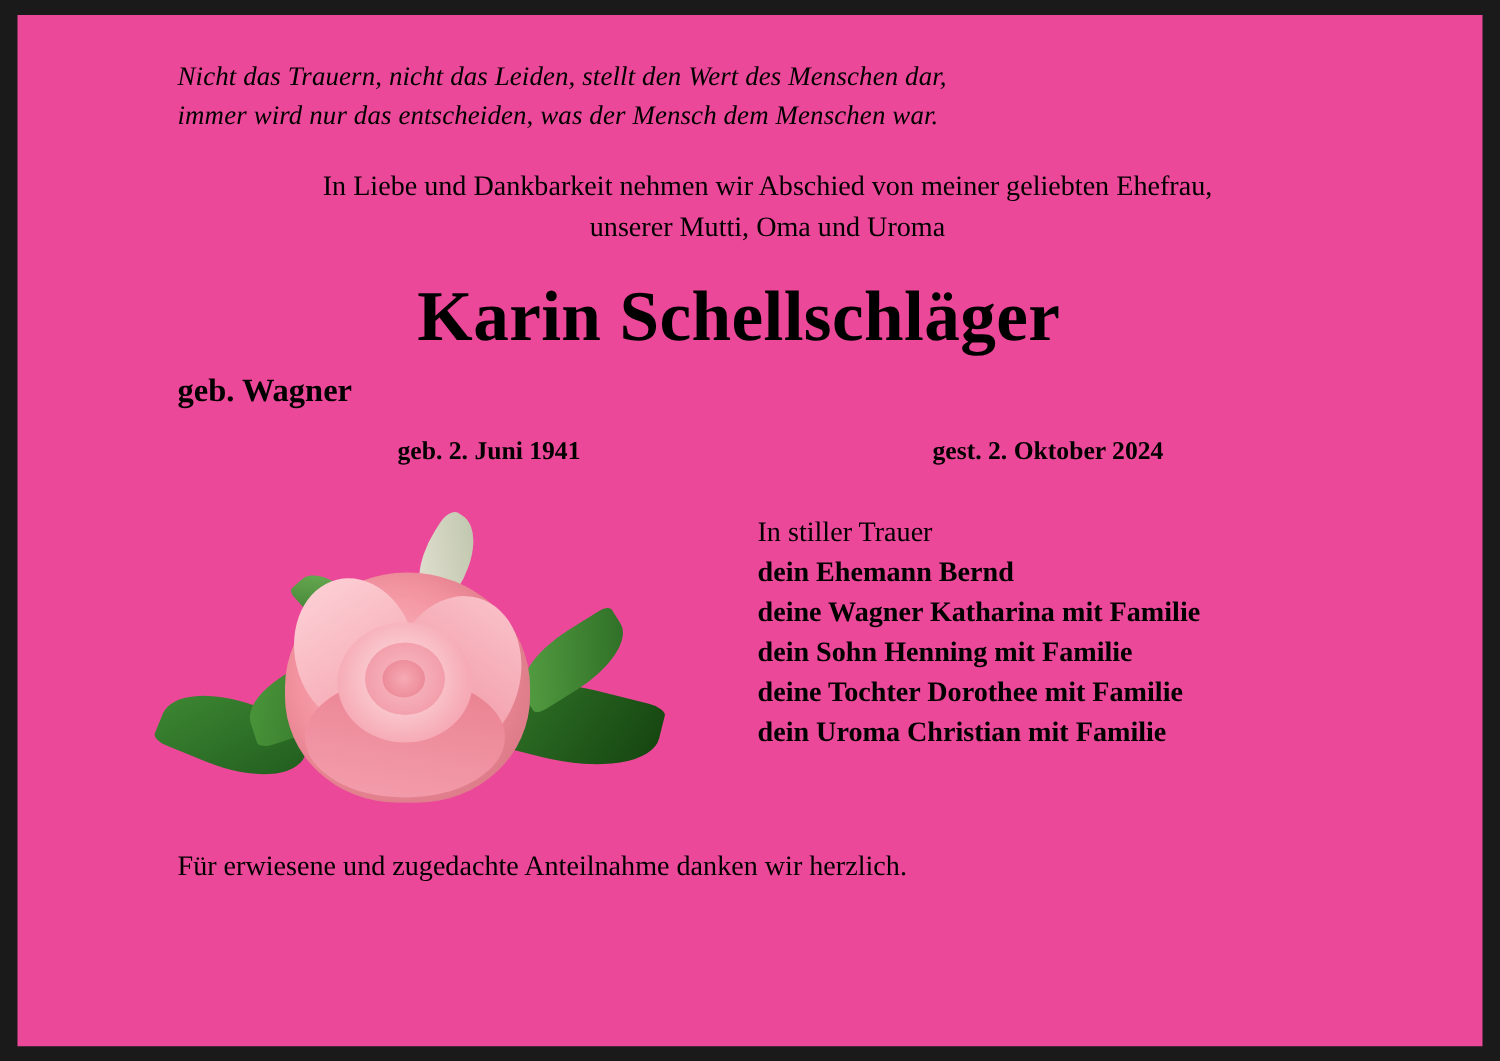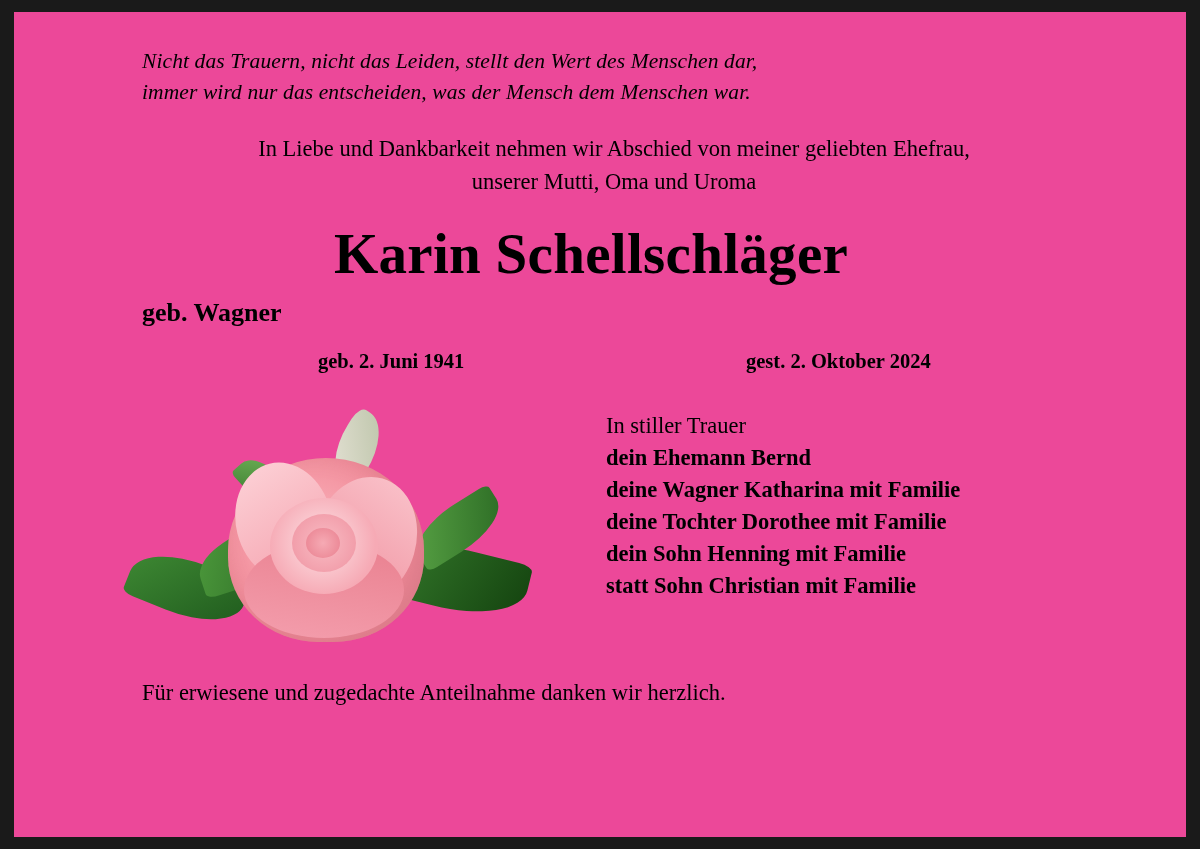--- a/index.html
+++ b/index.html
@@ -229,23 +229,23 @@
           <div class="petal p3"></div>
           <div class="petal p4"></div>
           <div class="petal p5"></div>
           <div class="petal p6"></div>
         </div>
 
         <div class="mourners">
           <div class="lead">In stiller Trauer</div>
           <div class="fam">dein Ehemann Bernd</div>
           <div class="fam">deine Wagner Katharina mit Familie</div>
+          <div class="fam">dein Sohn Henning mit Familie</div>
           <div class="fam">deine Tochter Dorothee mit Familie</div>
-          <div class="fam">dein Sohn Henning mit Familie</div>
-          <div class="fam">statt Sohn Christian mit Familie</div>
+          <div class="fam">dein Uroma Christian mit Familie</div>
         </div>
 
       </div>
 
 
 
       <div class="thanks">Für erwiesene und zugedachte Anteilnahme danken wir herzlich.</div>
 
     </div>
   </div>

